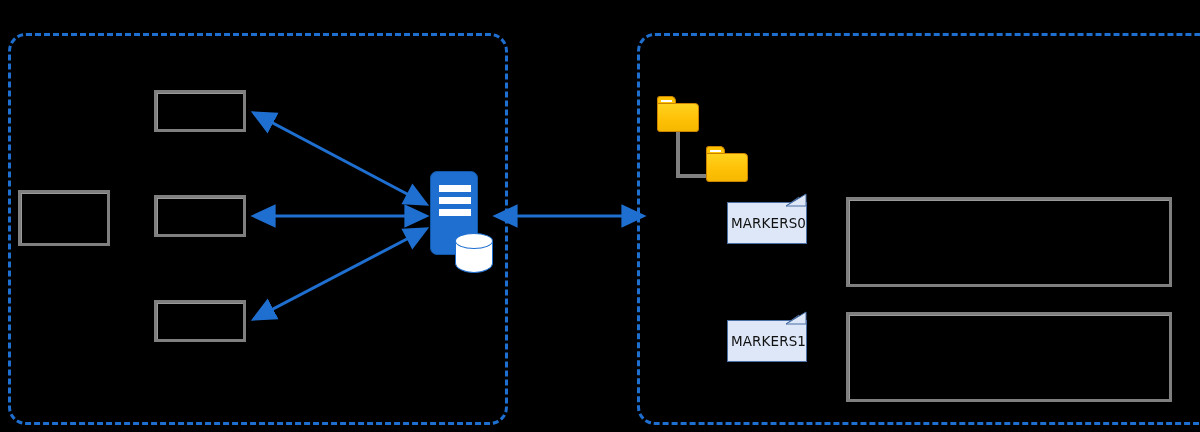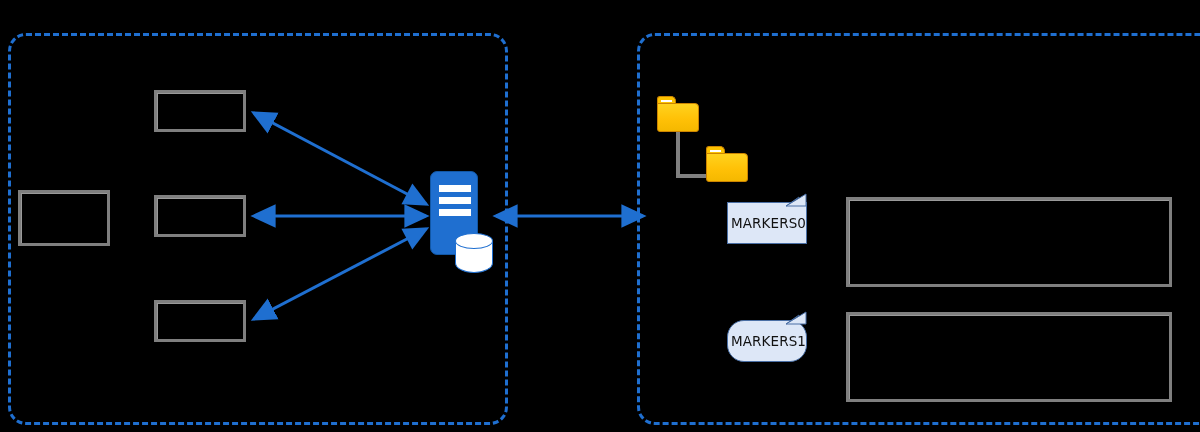--- a/index.html
+++ b/index.html
@@ -143,21 +143,21 @@
     border: 1.4px solid #4a6fa5;
     display: flex;
     align-items: center;
     justify-content: flex-end;
     color: #111111;
     font-size: 13.5px;
     font-family: "DejaVu Sans", sans-serif;
     letter-spacing: 0.1px;
   }
   #note-markers-0 { left: 727px; top: 202px; width: 80px; height: 42px; }
-  #note-markers-1 { left: 727px; top: 320px; width: 80px; height: 42px; border-radius: 17px; }
+  #note-markers-1 { left: 727px; top: 320px; width: 80px; height: 42px; }
   .note-shape .fold {
     position: absolute;
     right: -1px;
     top: -10px;
     width: 22px;
     height: 14px;
     pointer-events: none;
   }
 
   

